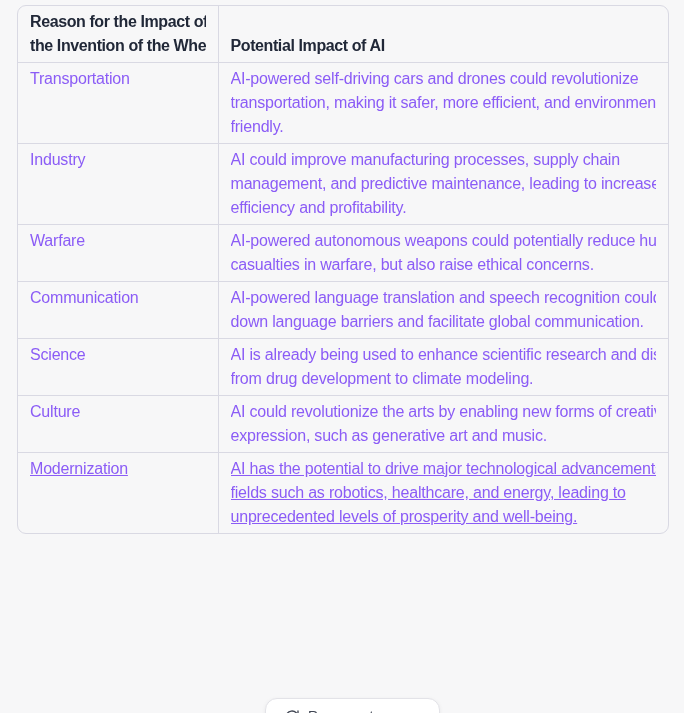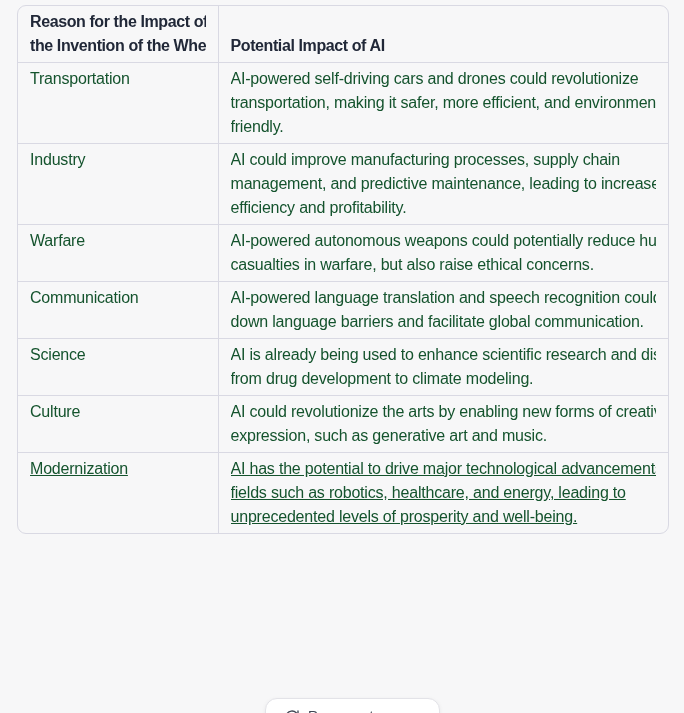--- a/index.html
+++ b/index.html
@@ -33,21 +33,21 @@
   table.cmp th {
     vertical-align: bottom;
     text-align: left;
     font-weight: 700;
     color: #212838;
     padding: 4px 12px;
     border-bottom: 1px solid #d9d9e3;
   }
   table.cmp td {
     vertical-align: top;
-    color: #14532d;
+    color: #8b5cf6;
     padding: 4px 12px;
     border-bottom: 1px solid #d9d9e3;
   }
   table.cmp th.reason,
   table.cmp td.reason {
     border-right: 1px solid #d9d9e3;
   }
   table.cmp tr:last-child td {
     border-bottom: none;
     text-decoration: underline;

